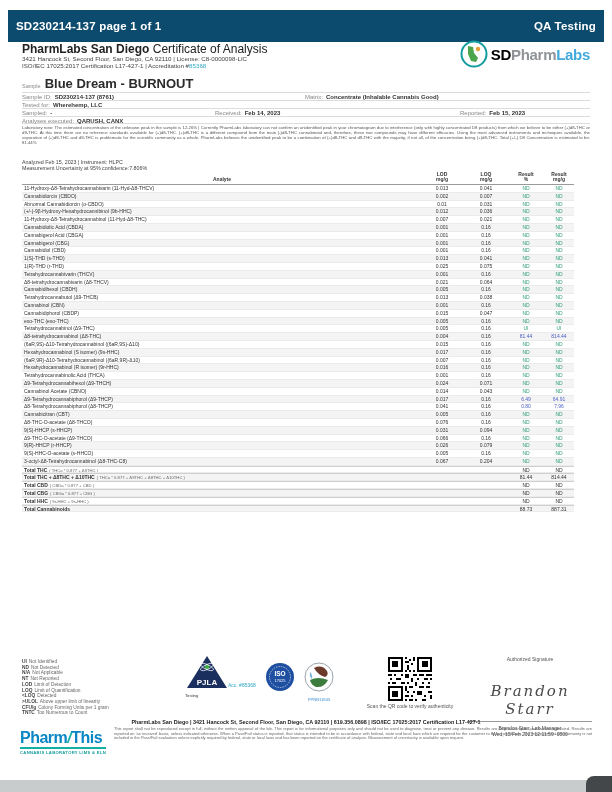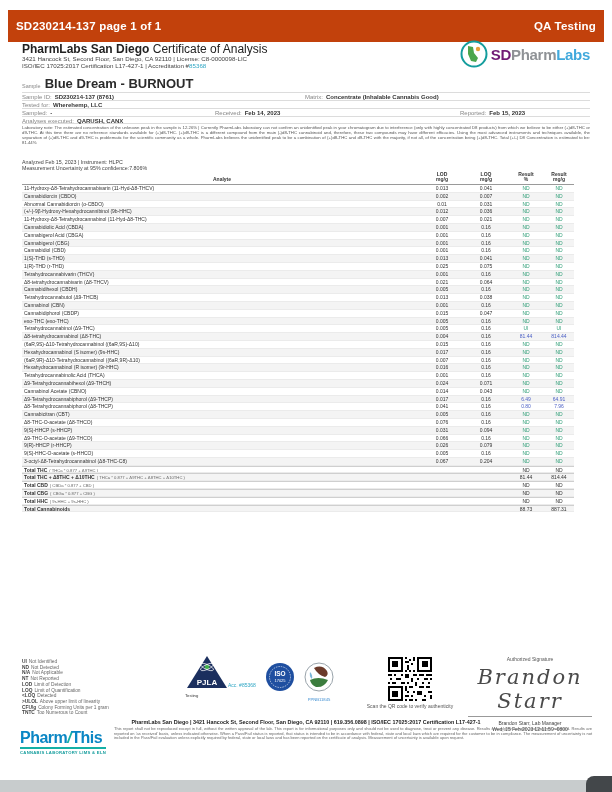--- a/index.html
+++ b/index.html
@@ -1,33 +1,33 @@
 <!DOCTYPE html>
 <html><head>
 <meta charset="utf-8">
 <style>
   * { margin:0; padding:0; box-sizing:border-box; }
   html,body { background:#ffffff; }
   .page { position:relative; width:612px; height:792px; background:#fff;
           font-family:"Liberation Sans", sans-serif; color:#333; overflow:hidden; }
 
   
-  .topbar { position:absolute; top:10px; left:8px; right:8px; height:18px; background:#c2410c;
+  .topbar { position:absolute; top:10px; left:8px; right:8px; height:18px; background:#0c4a6e;
             color:#fff; display:flex; justify-content:space-between; align-items:center;
             padding:16px 8px; font-size:11.5px; font-weight:bold; letter-spacing:.2px; }
 
   
   .labline { position:absolute; top:42px; left:22px; font-size:12px; color:#222; }
   .labline b { font-weight:bold; }
   .addr { position:absolute; top:55px; left:22px; font-size:6.2px; color:#444; line-height:7.4px; }
   .link { color:#2ea6c4; }
 
   .brand { position:absolute; top:40px; right:22px; display:flex; align-items:center; gap:3px; }
   .brand-text { font-size:15px; font-weight:bold; letter-spacing:-0.3px; }
-  .brand-text .p1 { color:#701a75; } .brand-text .p2 { color:#8f9296; } .brand-text .p3 { color:#41a9dc; }
+  .brand-text .p1 { color:#000000; } .brand-text .p2 { color:#8f9296; } .brand-text .p3 { color:#41a9dc; }
 
   .sample-row { position:absolute; top:76px; left:22px; display:flex; align-items:baseline; gap:4px; }
   .sample-label { font-size:5.5px; color:#888; }
   .sample-name { font-size:13px; font-weight:bold; color:#2b2b2b; }
 
   
   .info { position:absolute; top:92px; left:22px; width:568px; font-size:6px; }
   .info-row { display:flex; height:8px; line-height:8px; border-top:0.5px solid #dcdcdc; }
   .info-row:last-child { border-bottom:0.5px solid #dcdcdc; }
   .ilabel { color:#878787; margin-right:3px; }
@@ -67,22 +67,22 @@
 
   .iso-badge { position:absolute; top:662px; left:265px; }
   .badge2 { position:absolute; top:662px; left:302px; text-align:center; width:34px; }
   .badge2-cap { font-size:4.2px; color:#3f8fd2; margin-top:1px; }
 
   .qr-wrap { position:absolute; top:657px; left:388px; width:44px; }
   .qr-cap { position:absolute; top:703px; left:335px; width:150px; text-align:center; font-size:5px; color:#555; }
 
   .sig { position:absolute; top:656px; left:468px; width:124px; text-align:center; }
   .sig-label { font-size:5px; color:#555; }
-  .sig-script { font-family:"DejaVu Serif", serif; font-style:italic; font-size:21px; color:#4a4a4a;
-                letter-spacing:2px; margin-top:3px; }
+  .sig-script { font-family:"DejaVu Serif", serif; font-style:italic; font-size:15px; color:#4a4a4a;
+                letter-spacing:2px; margin-top:20px; }
   .sig-line { border-bottom:0.5px solid #999; margin-top:3px; }
   .sig-name { font-size:5px; color:#444; margin-top:3px; }
   .sig-date { font-size:5px; color:#444; }
 
   .bottom-line { position:absolute; top:719px; left:0; width:612px; text-align:center;
                  font-size:5.4px; font-weight:bold; color:#222; }
   .disclaimer { position:absolute; top:727px; left:114px; width:478px; font-size:4px;
                 line-height:4.7px; color:#666; text-align:justify; }
 
   .pharmware { position:absolute; top:730px; left:20px; width:86px; }

